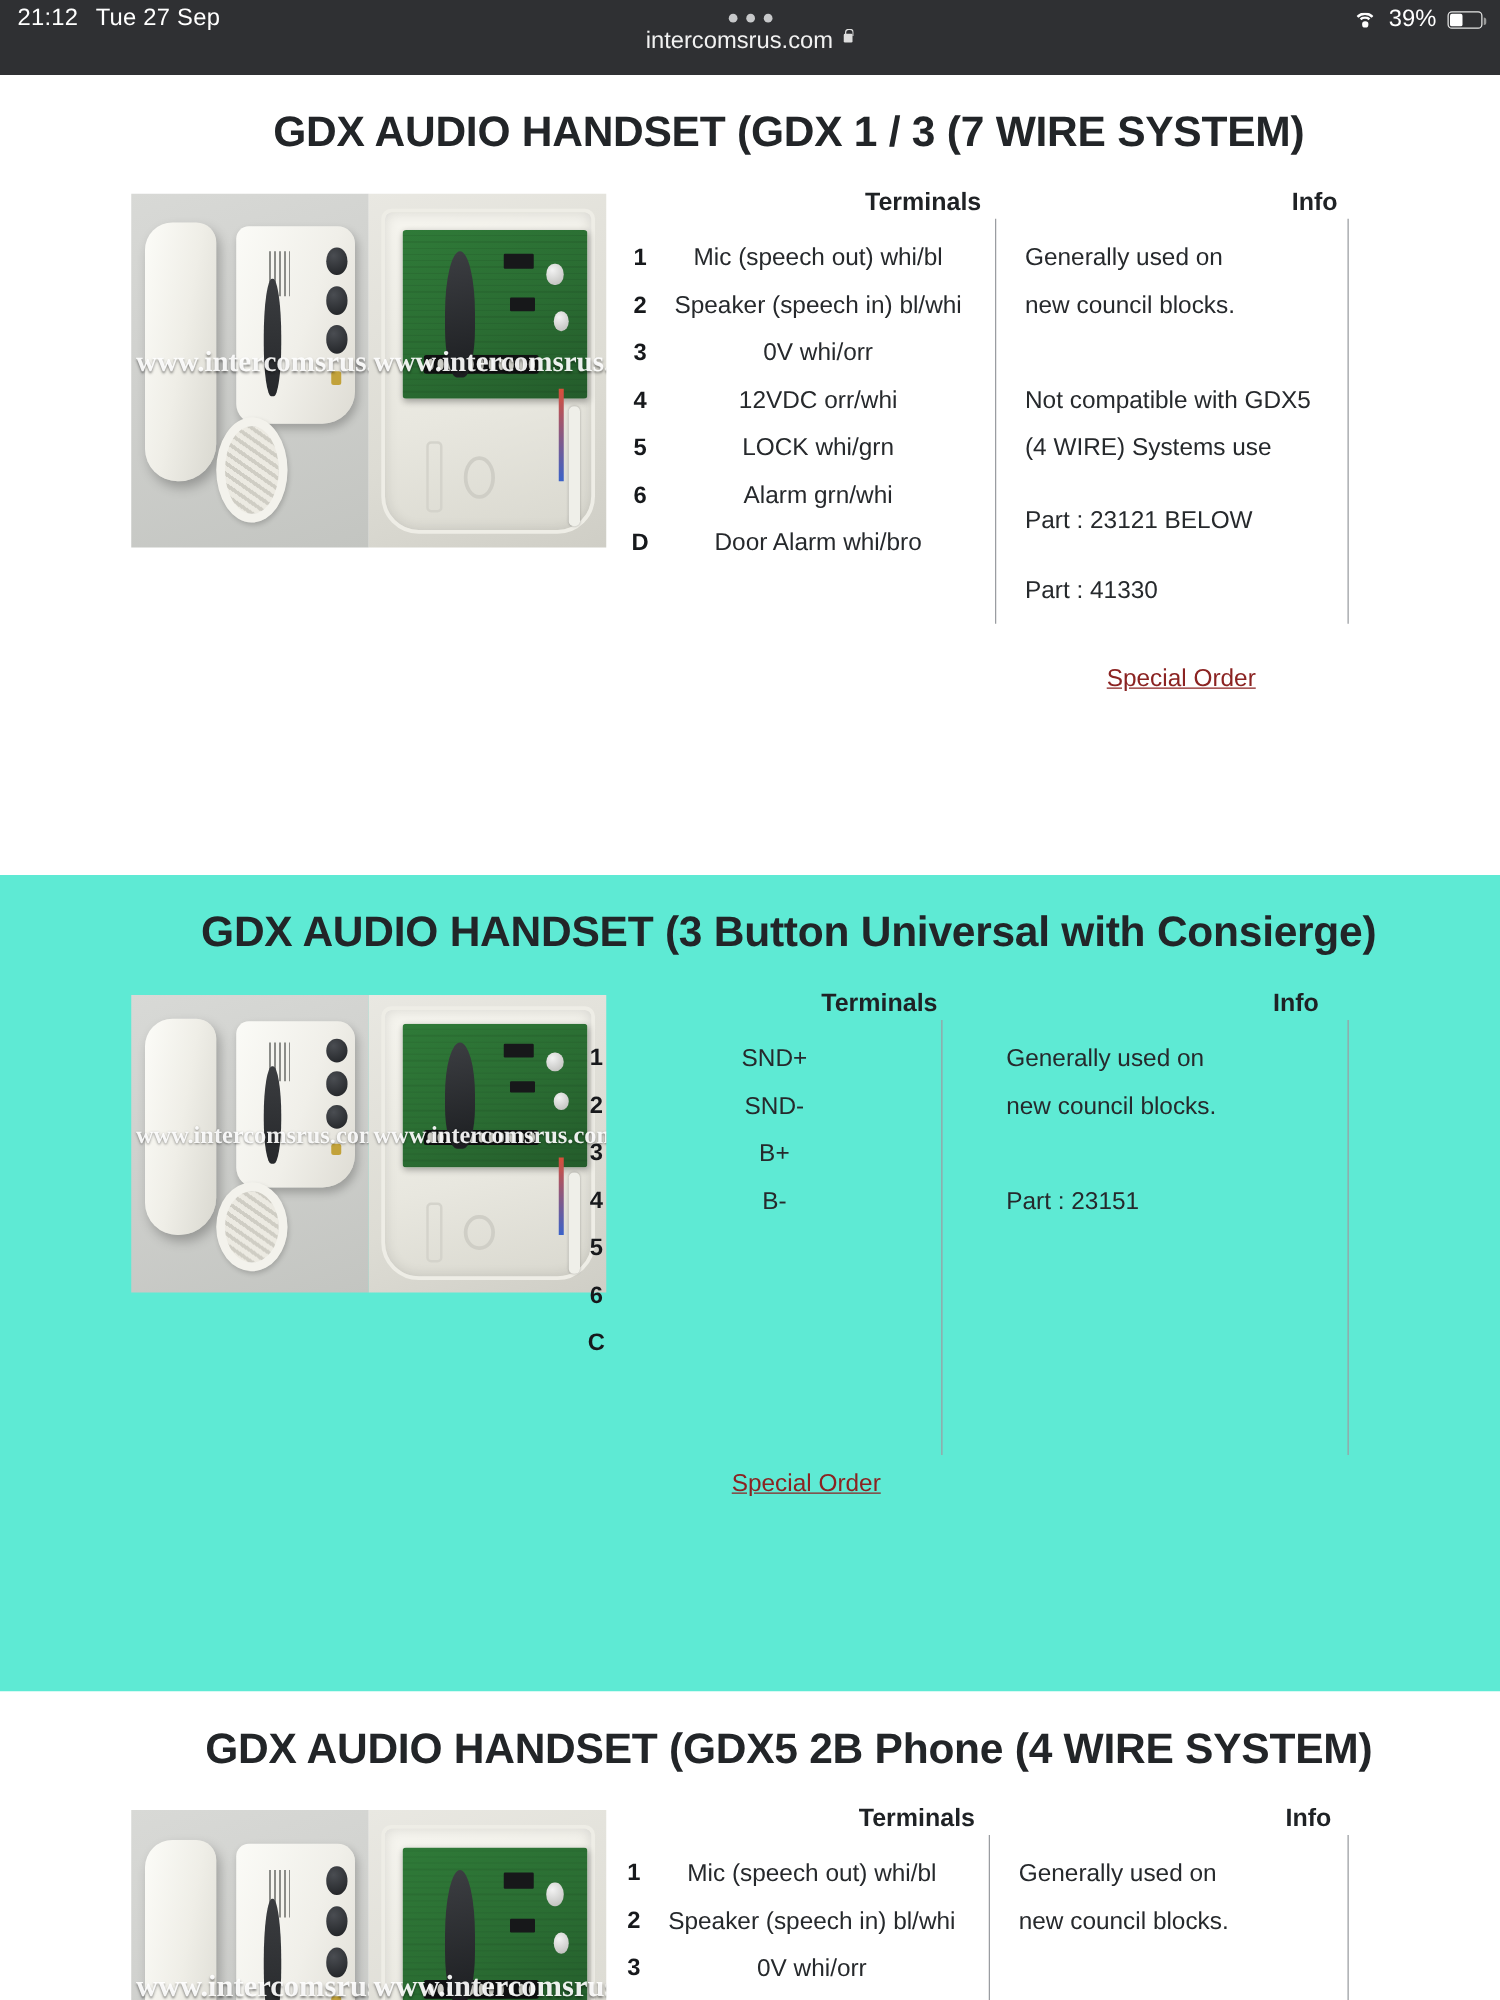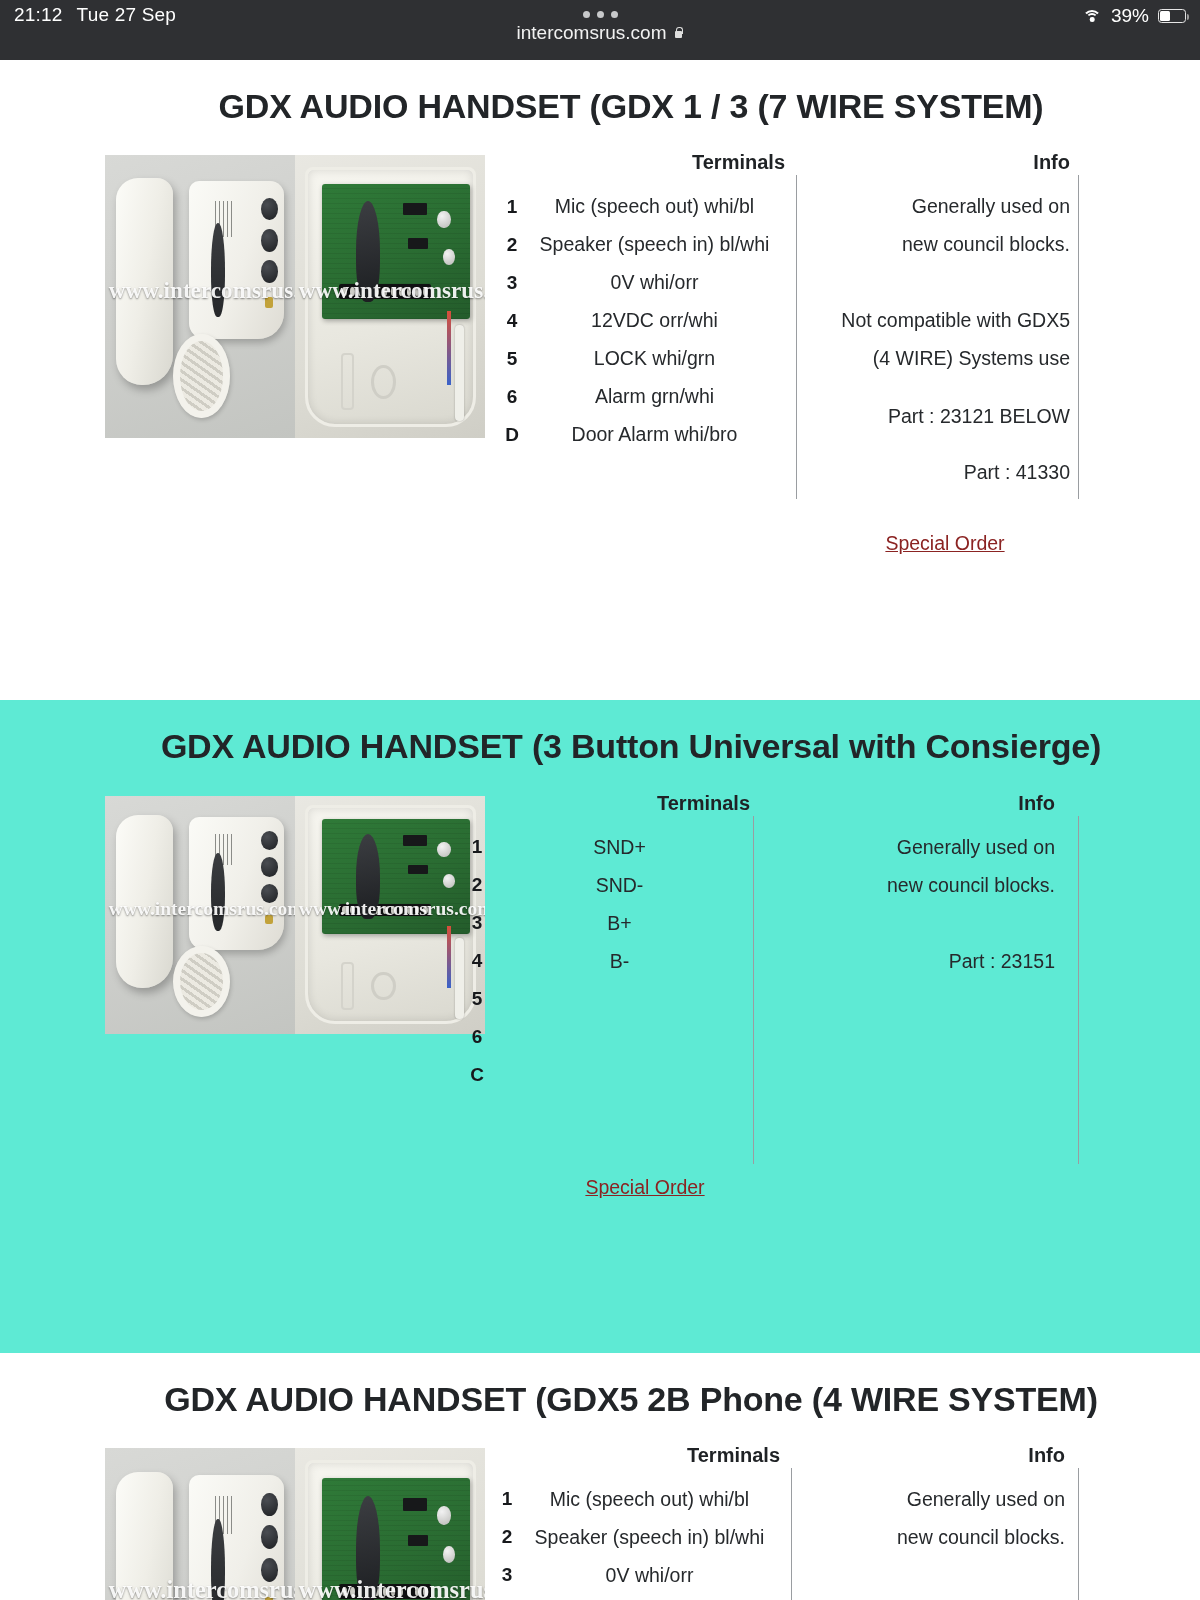--- a/index.html
+++ b/index.html
@@ -21,21 +21,21 @@
     position: absolute; left: 14px; top: 4px;
     display: flex; align-items: center; gap: 14px;
     font-size: 19px; letter-spacing: .2px;
   }
   .sb-center {
     position: absolute; left: 0; right: 0; top: 2px;
     display: flex; flex-direction: column; align-items: center;
   }
   .dots { display: flex; gap: 7px; margin-top: 9px; margin-bottom: 4px; }
   .dots i { width: 7px; height: 7px; border-radius: 50%; background: #c7c8ca; display: block; }
-  .urlrow { display: flex; align-items: center; gap: 7px; font-size: 19px; color: #f1f1f1; }
+  .urlrow { display: flex; align-items: flex-start; gap: 7px; font-size: 19px; color: #f1f1f1; }
   .lock {
     width: 10px; height: 13px; position: relative; display: inline-block;
   }
   .lock::before {
     content: ""; position: absolute; left: 1.5px; top: 4.5px;
     width: 7px; height: 7px; background: #dedede; border-radius: 1px;
   }
   .lock::after {
     content: ""; position: absolute; left: 2.6px; top: .5px;
     width: 4.6px; height: 5.5px; border: 1.6px solid #dedede;
@@ -221,21 +221,21 @@
     position: absolute; width: 1px; background: #9a9da1;
   }
   .trow { position: absolute; display: flex; align-items: center; }
   .tnum {
     width: 40px; text-align: center; font-size: 19px; font-weight: bold; color: #17191c;
   }
   .tval {
     font-size: 19.5px; color: #26292c; text-align: center;
   }
   .inforow {
-    position: absolute; font-size: 19.5px; color: #26292c; text-align: right;
+    position: absolute; font-size: 19.5px; color: #26292c; text-align: left;
   }
   .special {
     position: absolute; font-size: 19.5px; color: #8b2322;
     text-decoration: underline; text-align: center; cursor: pointer;
   }
 </style>
 </head>
 <body>
 
 <div class="statusbar">

